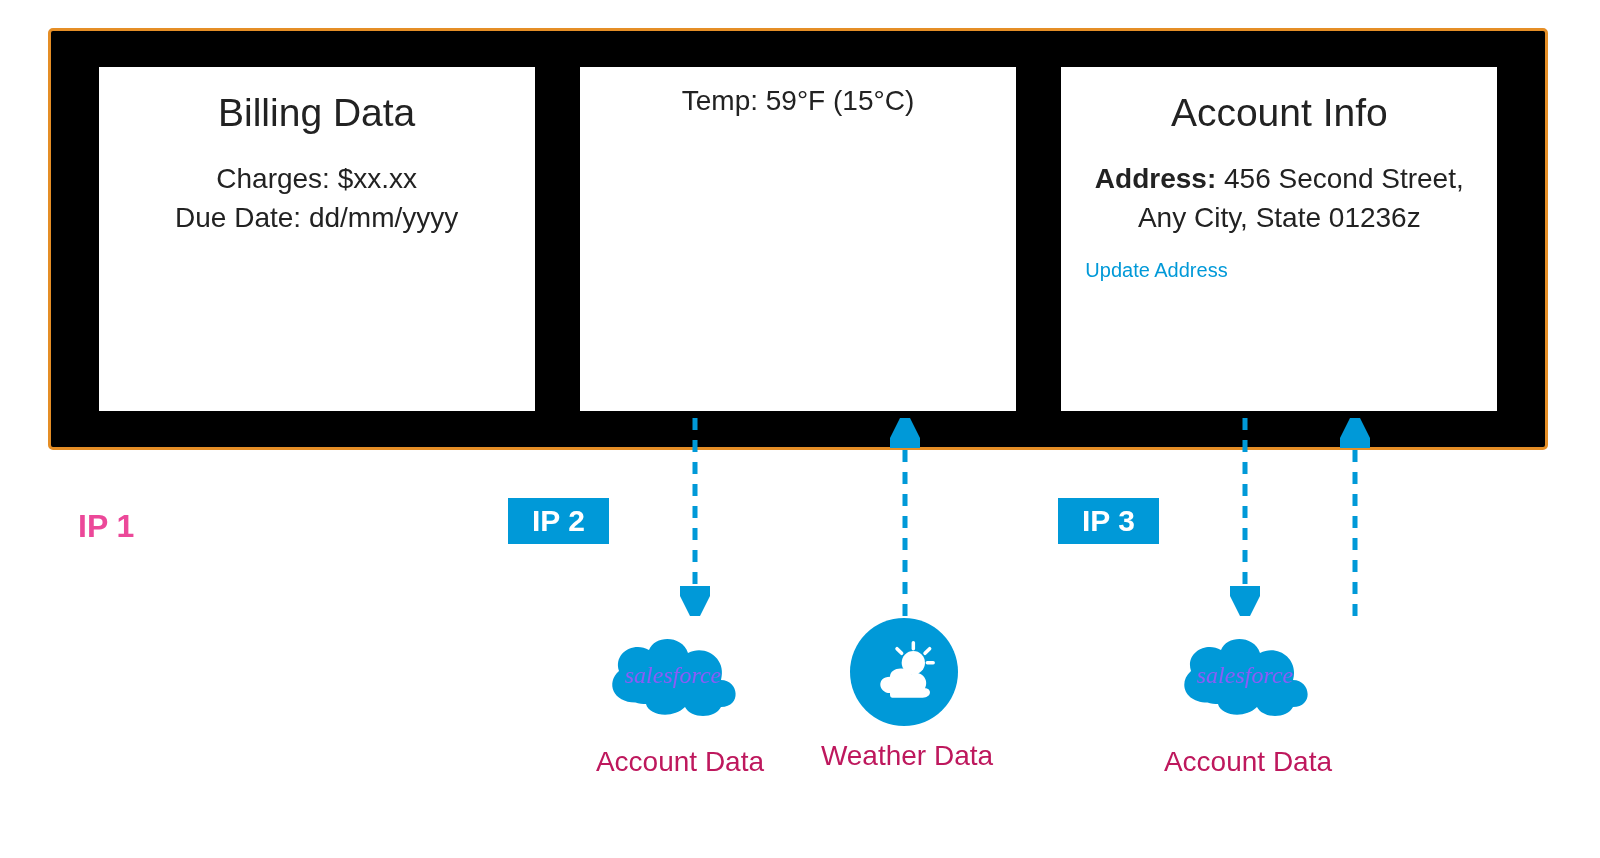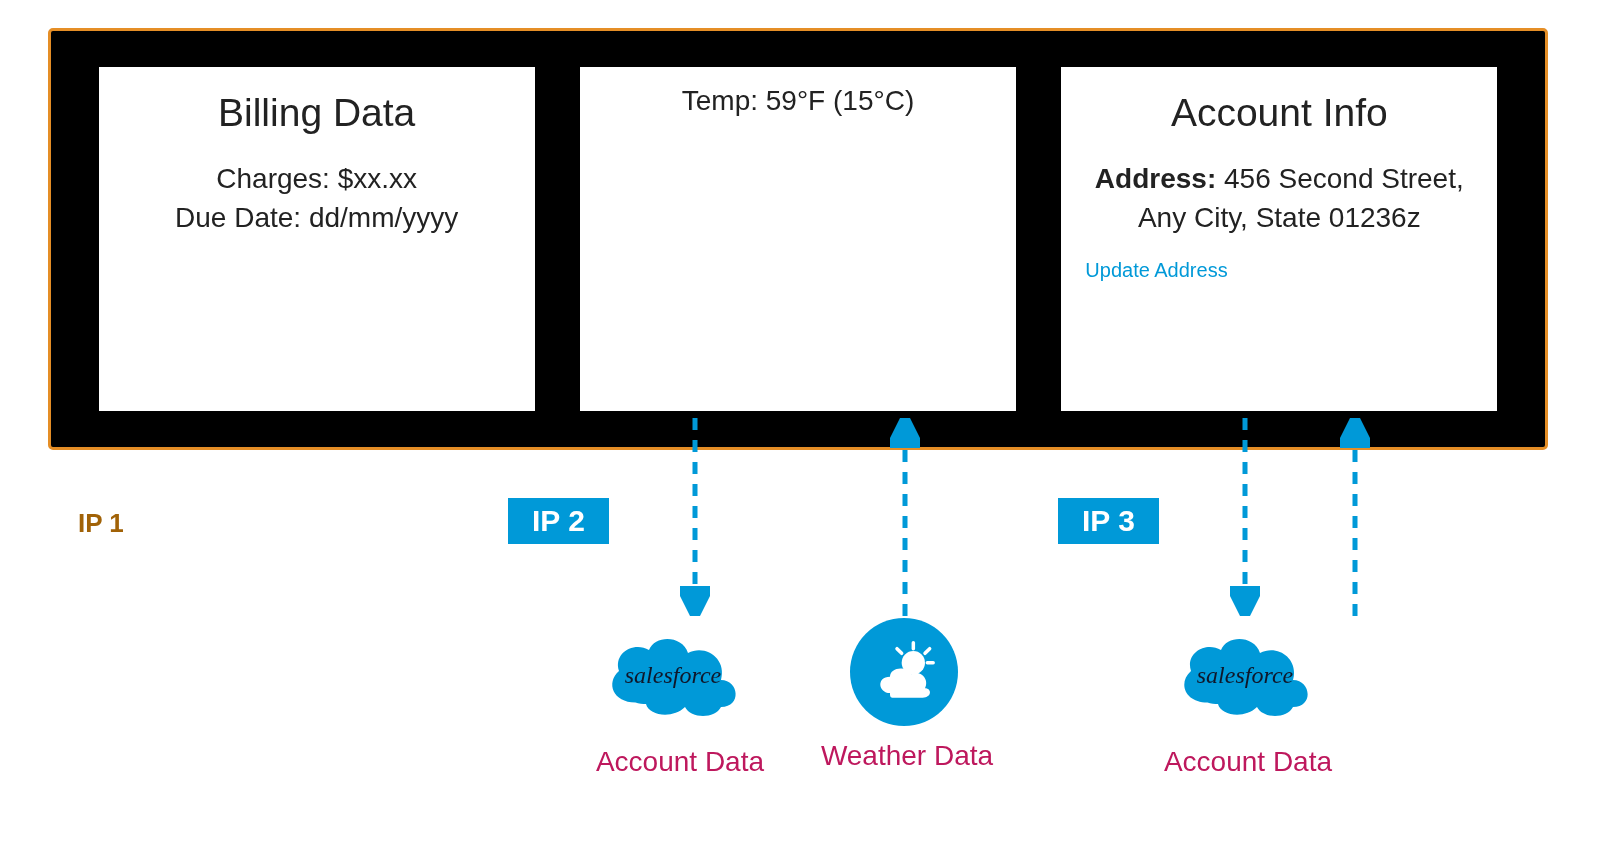--- a/index.html
+++ b/index.html
@@ -66,42 +66,42 @@
     position: absolute;
     background: #0099d8;
     color: #fff;
     font-size: 30px;
     font-weight: 600;
     padding: 6px 24px;
     text-align: center;
   }
   .ip1-label {
     position: absolute;
-    color: #a16207;
-    font-size: 26px;
+    color: #ec4899;
+    font-size: 32px;
     font-weight: 700;
   }
   .src-label {
     position: absolute;
     color: #be185d;
     font-size: 28px;
     text-align: center;
   }
   svg.arrow { position: absolute; }
   .sf-cloud {
     position: relative;
     width: 150px;
     height: 105px;
   }
   .sf-cloud svg { width: 100%; height: 100%; }
   .sf-text {
     position: absolute;
     top: 42px; left: 0; width: 100%;
     text-align: center;
-    color: #0f172a;
+    color: #8b5cf6;
     font-size: 24px;
     font-style: italic;
     font-family: Georgia, serif;
   }
   .weather-circle {
     width: 108px; height: 108px;
     border-radius: 50%;
     background: #0099d8;
     position: relative;
     display: flex; align-items: center; justify-content: center;

